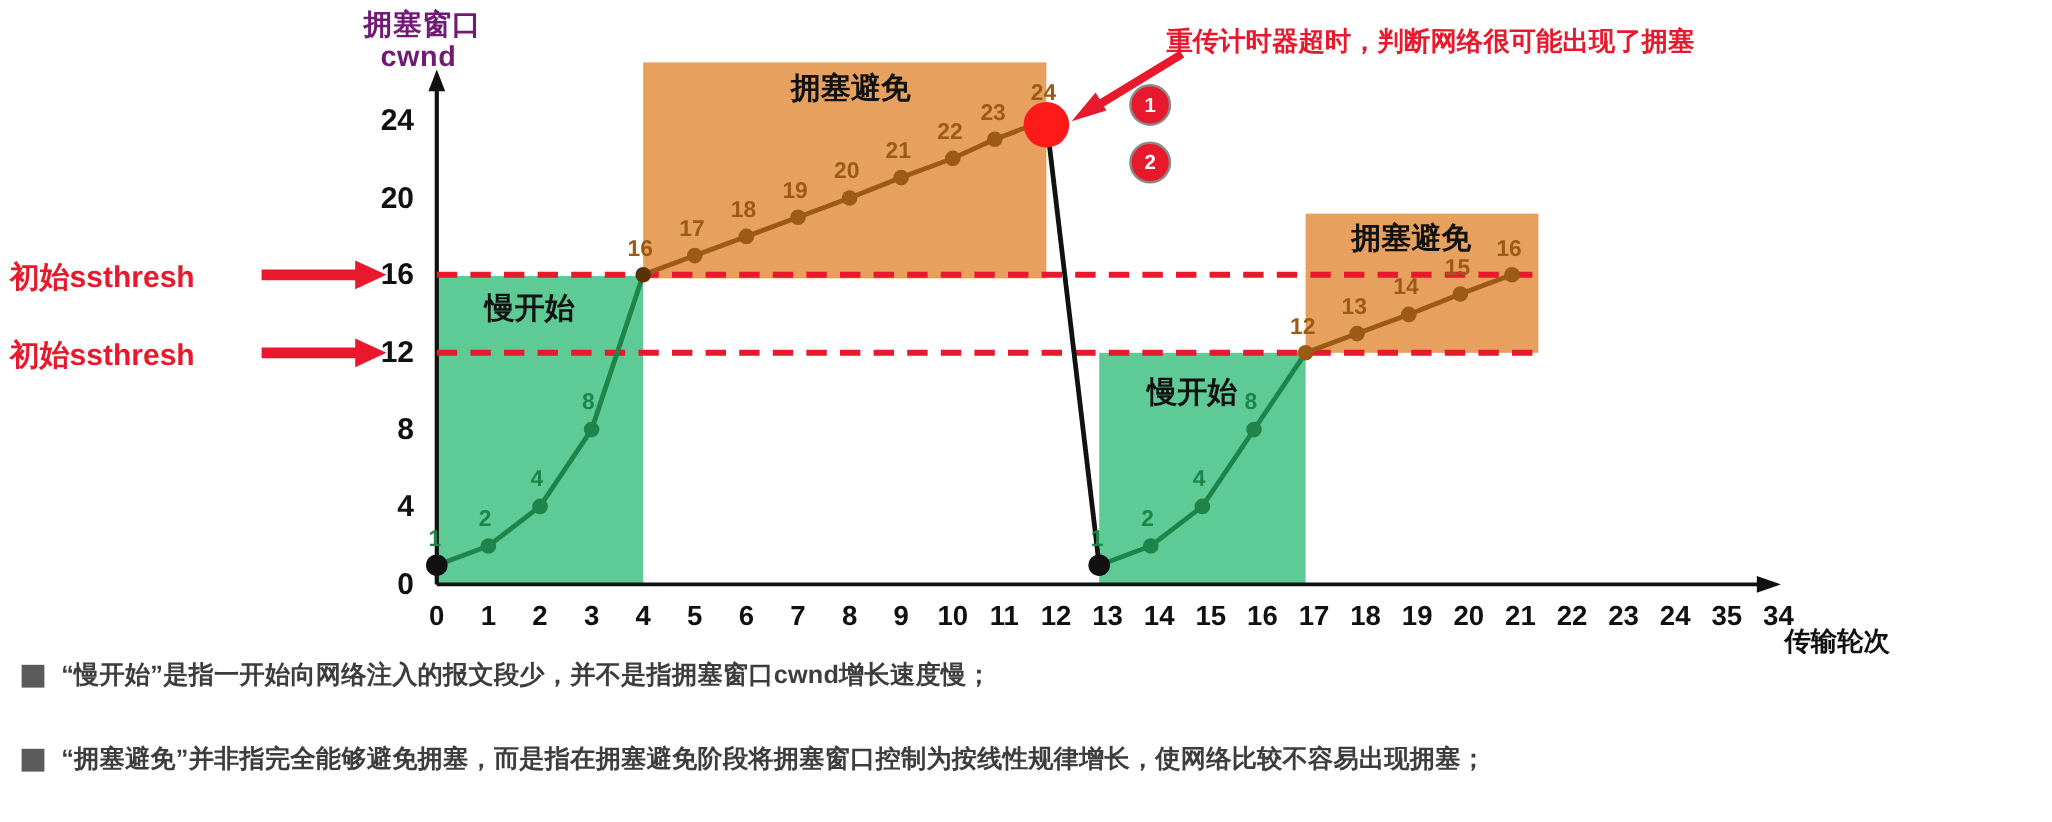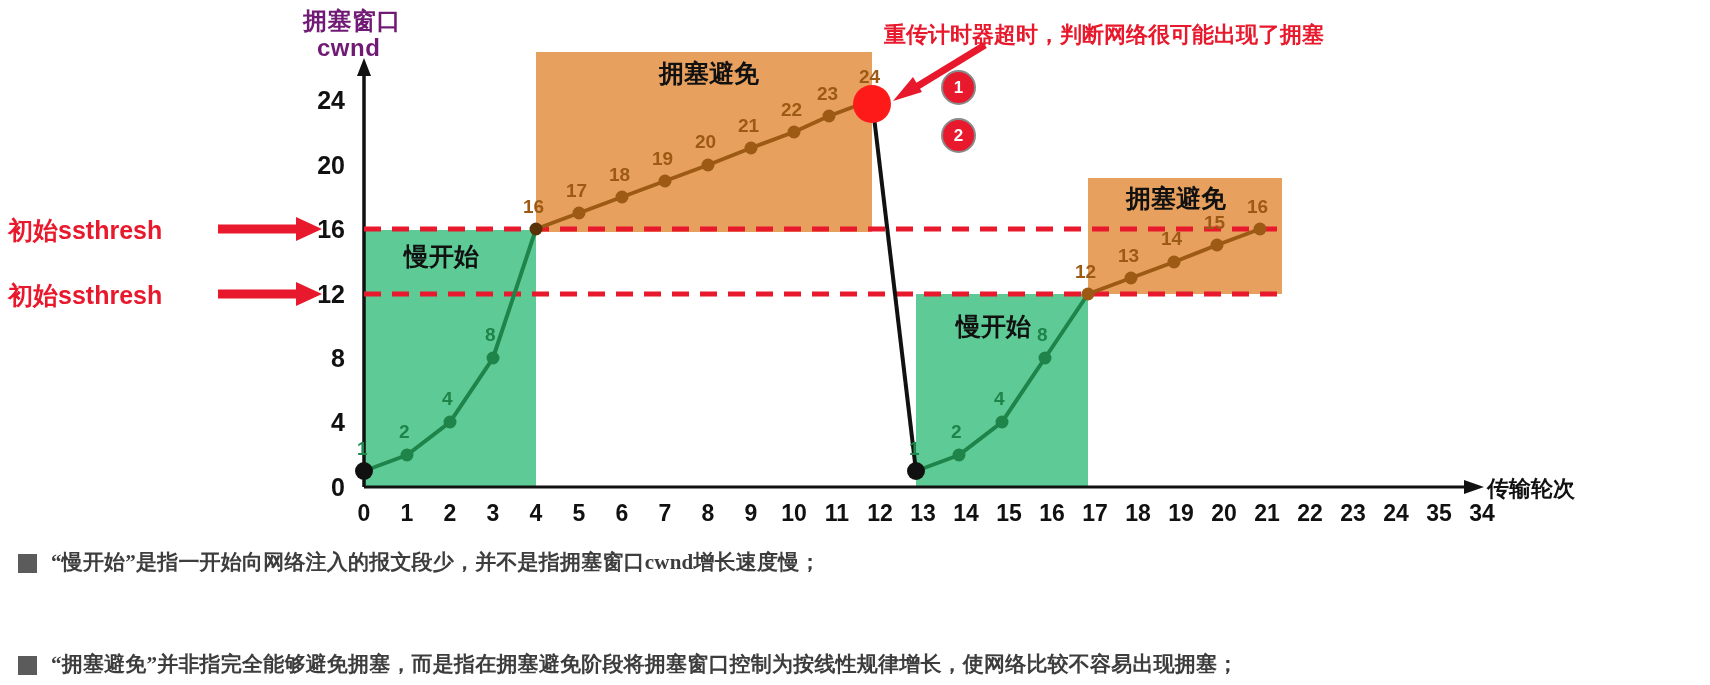--- a/index.html
+++ b/index.html
@@ -3,34 +3,34 @@
 <meta charset="utf-8">
 <style>
   html,body{margin:0;padding:0;background:#ffffff;}
   body{width:1710px;height:685px;position:relative;overflow:hidden;
        font-family:"Liberation Sans","DejaVu Sans",sans-serif;}
   .abs{position:absolute;}
   
   .ylabel-title{left:303px;top:8px;font-size:24px;font-weight:bold;color:#701a75;line-height:1.12;letter-spacing:0.5px;}
   .ytick{font-size:25px;font-weight:bold;color:#111;text-align:right;width:40px;}
   .xtick{font-size:23px;font-weight:bold;color:#111;text-align:center;width:30px;}
-  .xaxis-title{font-size:22px;font-weight:bold;color:#111;}
+  .xaxis-title{font-size:22px;font-weight:bold;color:#111;margin-top:46px;}
   
   .region{position:absolute;}
   .region-label{position:absolute;font-size:25px;font-weight:bold;color:#111;white-space:nowrap;}
   
   .left-note{position:absolute;font-size:25px;font-weight:bold;color:#e8192c;white-space:nowrap;text-align:right;}
   
   .ann-head{position:absolute;font-size:22px;font-weight:bold;color:#e8192c;white-space:nowrap;}
   .ann-row{position:absolute;display:flex;align-items:center;gap:12px;}
   .ann-badge{width:31px;height:31px;border-radius:50%;background:#e8192c;border:2px solid #8a8a8a;
              color:#fff;font-size:17px;font-weight:bold;display:flex;align-items:center;justify-content:center;}
   .ann-text{font-size:22px;font-weight:bold;color:#e8192c;white-space:nowrap;}
   
-  .note-row{position:absolute;display:flex;align-items:flex-start;gap:14px;font-family:Liberation Serif, serif;}
+  .note-row{position:absolute;display:flex;align-items:flex-start;gap:14px;}
   .note-bullet{width:19px;height:19px;background:#5b5b5b;margin-top:6px;flex:none;}
   .note-text{font-size:21px;font-weight:bold;color:#3d3d3d;white-space:nowrap;letter-spacing:0.2px;}
   svg.overlay{position:absolute;left:0;top:0;width:1710px;height:685px;overflow:visible;}
   .pt-label{font-size:19px;font-weight:bold;}
 </style>
 </head>
 <body>
 
 <div class="abs region" style="left:364px;top:230px;width:172px;height:257px;background:#5ecb96;"></div>
 <div class="abs region" style="left:536px;top:52px;width:336px;height:180px;background:#e8a05f;"></div>
@@ -169,29 +169,29 @@
   <div class="xtick abs" style="left:1032px;">24</div>
   <div class="xtick abs" style="left:1075px;">35</div>
   <div class="xtick abs" style="left:1118px;">34</div>
 </div>
 
 <div class="abs xaxis-title" style="left:1487px;top:474px;">传输轮次</div>
 
 <div class="left-note" style="left:8px;top:214px;">初始ssthresh</div>
 <div class="left-note" style="left:8px;top:279px;">初始ssthresh</div>
 
-<div class="ann-head" style="left:884px;top:20px;">重传计时器超时，判断网络很可能出现了拥塞</div>
+<div class="ann-head" style="left:972px;top:20px;">重传计时器超时，判断网络很可能出现了拥塞</div>
 
 <div class="ann-row" style="left:941px;top:70px;">
   <div class="ann-badge">1</div>
 </div>
 <div class="ann-row" style="left:941px;top:118px;">
   <div class="ann-badge">2</div>
 </div>
 
 <div class="note-row" style="left:18px;top:548px;">
   <div class="note-bullet"></div>
   <div class="note-text">“慢开始”是指一开始向网络注入的报文段少，并不是指拥塞窗口cwnd增长速度慢；</div>
 </div>
-<div class="note-row" style="left:18px;top:618px;margin-top:32px;">
+<div class="note-row" style="left:18px;top:618px;">
   <div class="note-bullet"></div>
   <div class="note-text">“拥塞避免”并非指完全能够避免拥塞，而是指在拥塞避免阶段将拥塞窗口控制为按线性规律增长，使网络比较不容易出现拥塞；</div>
 </div>
 
 </body></html>

